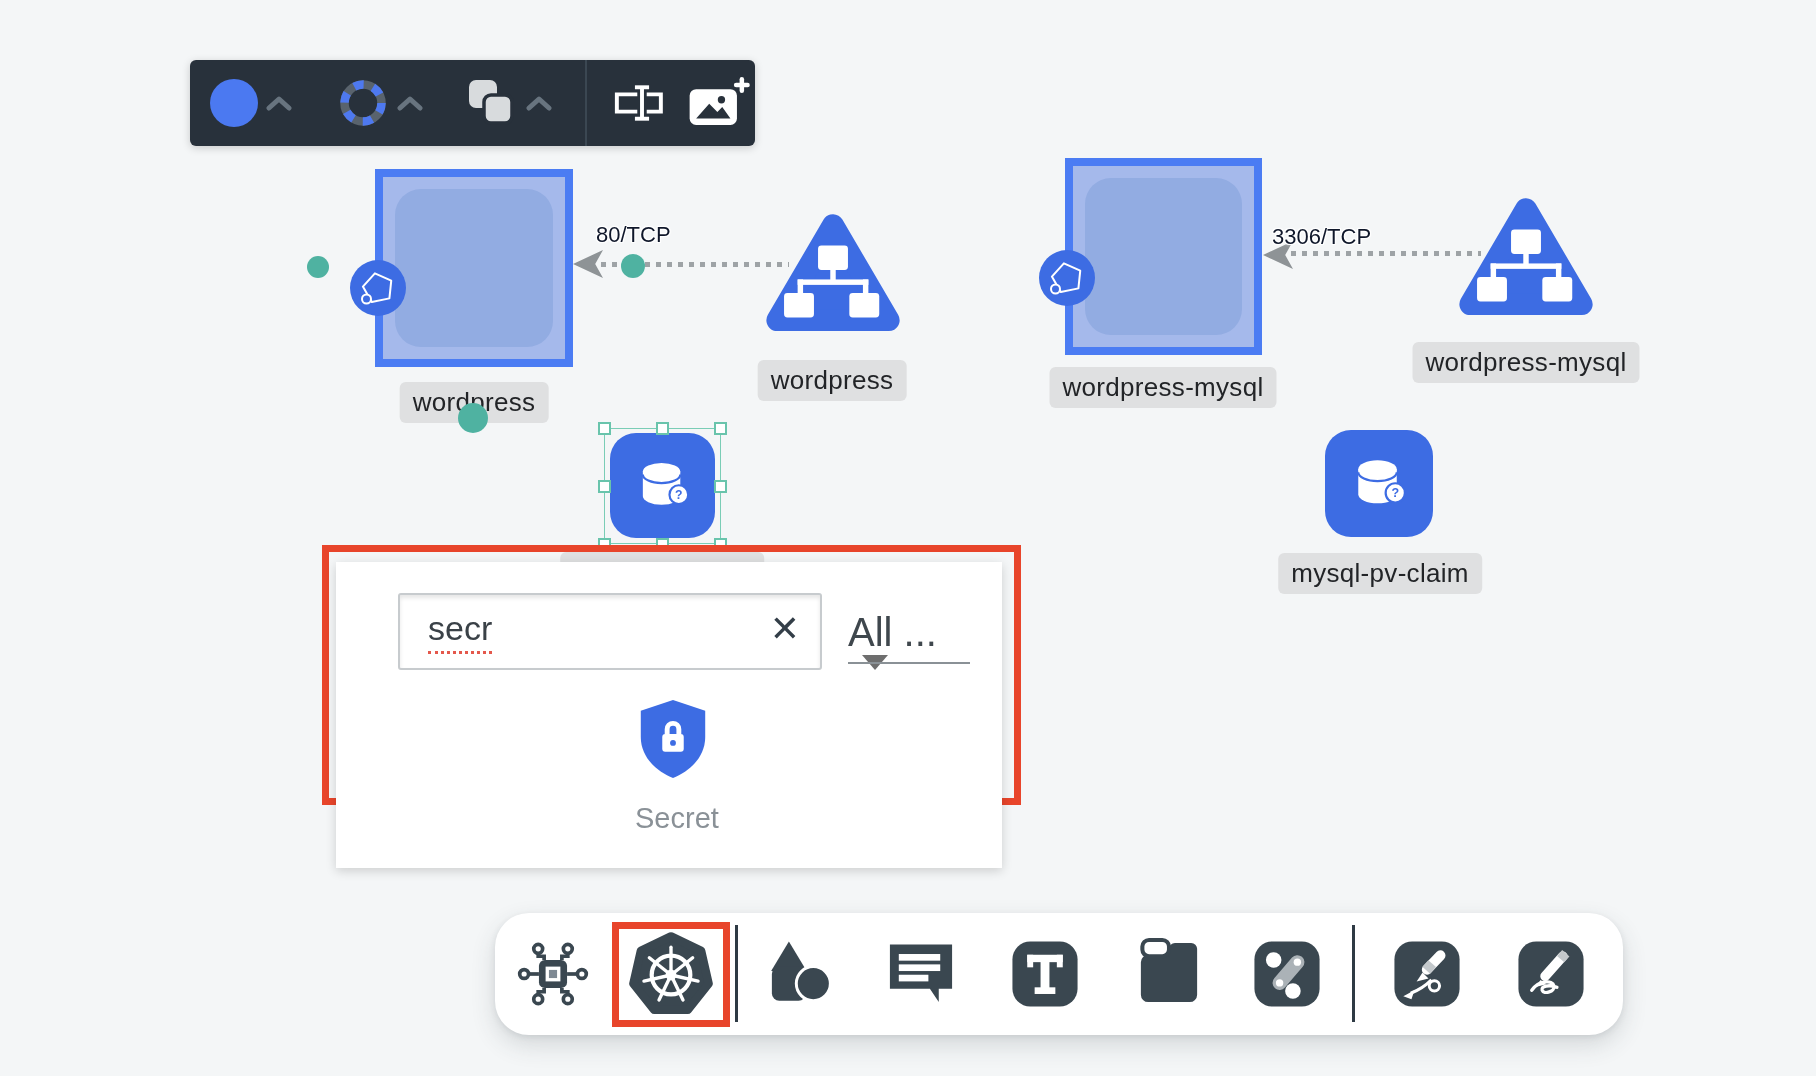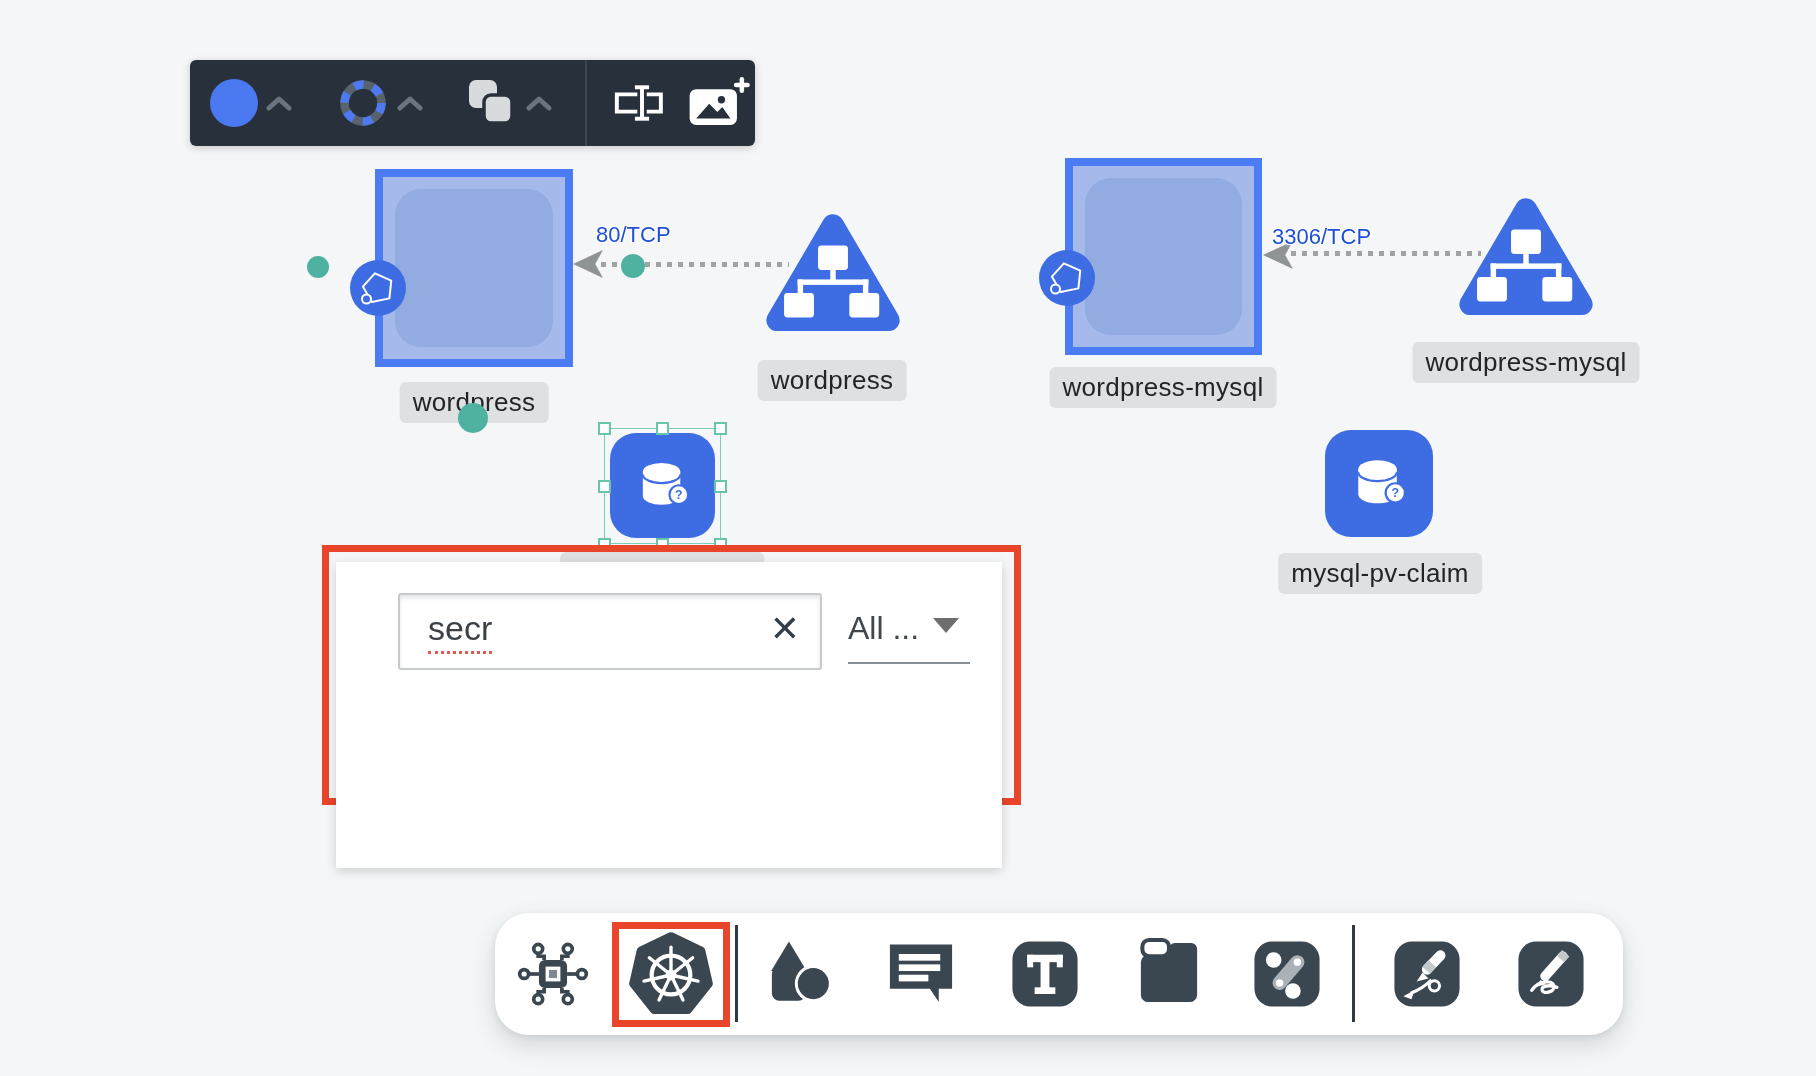--- a/index.html
+++ b/index.html
@@ -11,21 +11,21 @@
   .style-toolbar { position:absolute; left:190px; top:60px; width:565px; height:86px;
     background:#28313B; border-radius:6px; box-shadow:0 2px 8px rgba(0,0,0,.18); z-index:40; }
   .style-toolbar .abs { position:absolute; }
   .fill-swatch { left:20px; top:19px; width:48px; height:48px; border-radius:50%; background:#4B79F1; }
   .chev { width:26px; height:16px; top:35px; }
   .tb-divider { left:395px; top:0; width:2px; height:86px; background:#3B4752; }
 
   
   .node-label { position:absolute; transform:translateX(-50%); background:#DFE0E1; color:#222427;
     border-radius:6px; font-size:26px; letter-spacing:.3px; padding:5px 13px; white-space:nowrap; z-index:3; }
-  .port-label { position:absolute; font-size:22px; font-weight:500; color:#1d4ed8; z-index:4;
+  .port-label { position:absolute; font-size:22px; font-weight:500; color:#0f172a; z-index:4;
     text-shadow:-1px -1px 0 #fff,1px -1px 0 #fff,-1px 1px 0 #fff,1px 1px 0 #fff,0 0 4px #fff; }
   .dotline { position:absolute; height:5px;
     background:repeating-linear-gradient(90deg,#9EA3A6 0 5px,transparent 5px 11px); z-index:2; }
   .arrowhead { position:absolute; width:30px; height:28px; background:#8E9396; z-index:3;
     clip-path:polygon(0 50%,100% 0,74% 50%,100% 100%); }
   .teal-dot { position:absolute; border-radius:50%; background:#4FB2A1; z-index:5; }
 
   .deploy-square { position:absolute; border:8px solid #4B7CF3; background:#A5B9EB; z-index:2; }
   .deploy-inner { position:absolute; inset:12px; border-radius:26px; background:#92ACE2; }
   .pod-badge { position:absolute; width:56px; height:56px; z-index:4; }
@@ -44,21 +44,21 @@
   .popup-panel { position:absolute; left:7px; top:10px; width:666px; height:306px; background:#fff;
     box-shadow:0 3px 10px rgba(0,0,0,.16); }
   .search-box { position:absolute; left:62px; top:31px; width:424px; height:77px; background:#fff;
     border:2px solid #C7CBCE; border-radius:3px;
     box-shadow:inset 0 3px 4px rgba(0,0,0,.10); display:flex; align-items:center; }
   .search-query { margin-left:28px; font-size:34px; color:#3A4147;
     border-bottom:3px dotted #E4584C; padding-bottom:3px; }
   .search-clear { position:absolute; right:20px; top:16px; font-size:36px; font-weight:300;
     color:#333E48; line-height:1; cursor:default; }
   .filter-select { position:absolute; left:512px; top:48px; width:124px; }
-  .filter-value { font-size:32px; color:#3F474D; display:inline-block; }
+  .filter-value { font-size:40px; color:#3F474D; display:inline-block; }
   .filter-caret { display:inline-block; margin-left:14px; width:0; height:0; vertical-align:6px;
     border-left:13px solid transparent; border-right:13px solid transparent; border-top:15px solid #6E6E6E; }
   .filter-underline { position:absolute; left:0; top:52px; width:122px; height:2px; background:#8A9196; }
   .result-tile { position:absolute; left:299px; top:136px; width:76px; text-align:center; }
   .result-label { margin-top:18px; font-size:29px; color:#8A9197; }
 
   
   .dock { position:absolute; left:495px; top:913px; width:1128px; height:122px; background:#fff;
     border-radius:34px; z-index:40;
     box-shadow:0 10px 24px rgba(50,60,70,.16), 0 2px 6px rgba(50,60,70,.10); }
@@ -202,20 +202,29 @@
 
   <div class="popup">
     <div class="popup-panel">
       <div class="search-box">
         <span class="search-query">secr</span>
         <span class="search-clear">✕</span>
       </div>
       <div class="filter-select">
         <span class="filter-value">All ...</span><span class="filter-caret"></span>
         <div class="filter-underline"></div>
+      </div>
+      <div class="result-tile">
+        <svg width="74" height="82" viewBox="0 0 74 84">
+          <path d="M37 2 L70 13 V40 C70 62 52 76 37 82 C22 76 4 62 4 40 V13 Z" fill="#3D6CE3"></path>
+          <rect x="26" y="37" width="22" height="18" rx="3" fill="#fff"></rect>
+          <path d="M31 37 v-5 a6 6 0 0 1 12 0 v5" stroke="#fff" stroke-width="5" fill="none"></path>
+          <circle cx="37" cy="46" r="3" fill="#3D6CE3"></circle>
+        </svg>
+        <div class="result-label">Secret</div>
       </div>
     </div>
   </div>
 
   <div class="dock">
 
     <svg class="tool" style="left:21px" viewBox="0 0 100 100" fill="none" stroke="#3A4750">
       <rect x="31" y="31" width="38" height="38" rx="8" fill="#3A4750" stroke="none"></rect>
       <rect x="40" y="40" width="20" height="20" fill="#fff" stroke="none"></rect>
       <rect x="44.5" y="44.5" width="11" height="11" fill="#7E8993" stroke="none"></rect>

